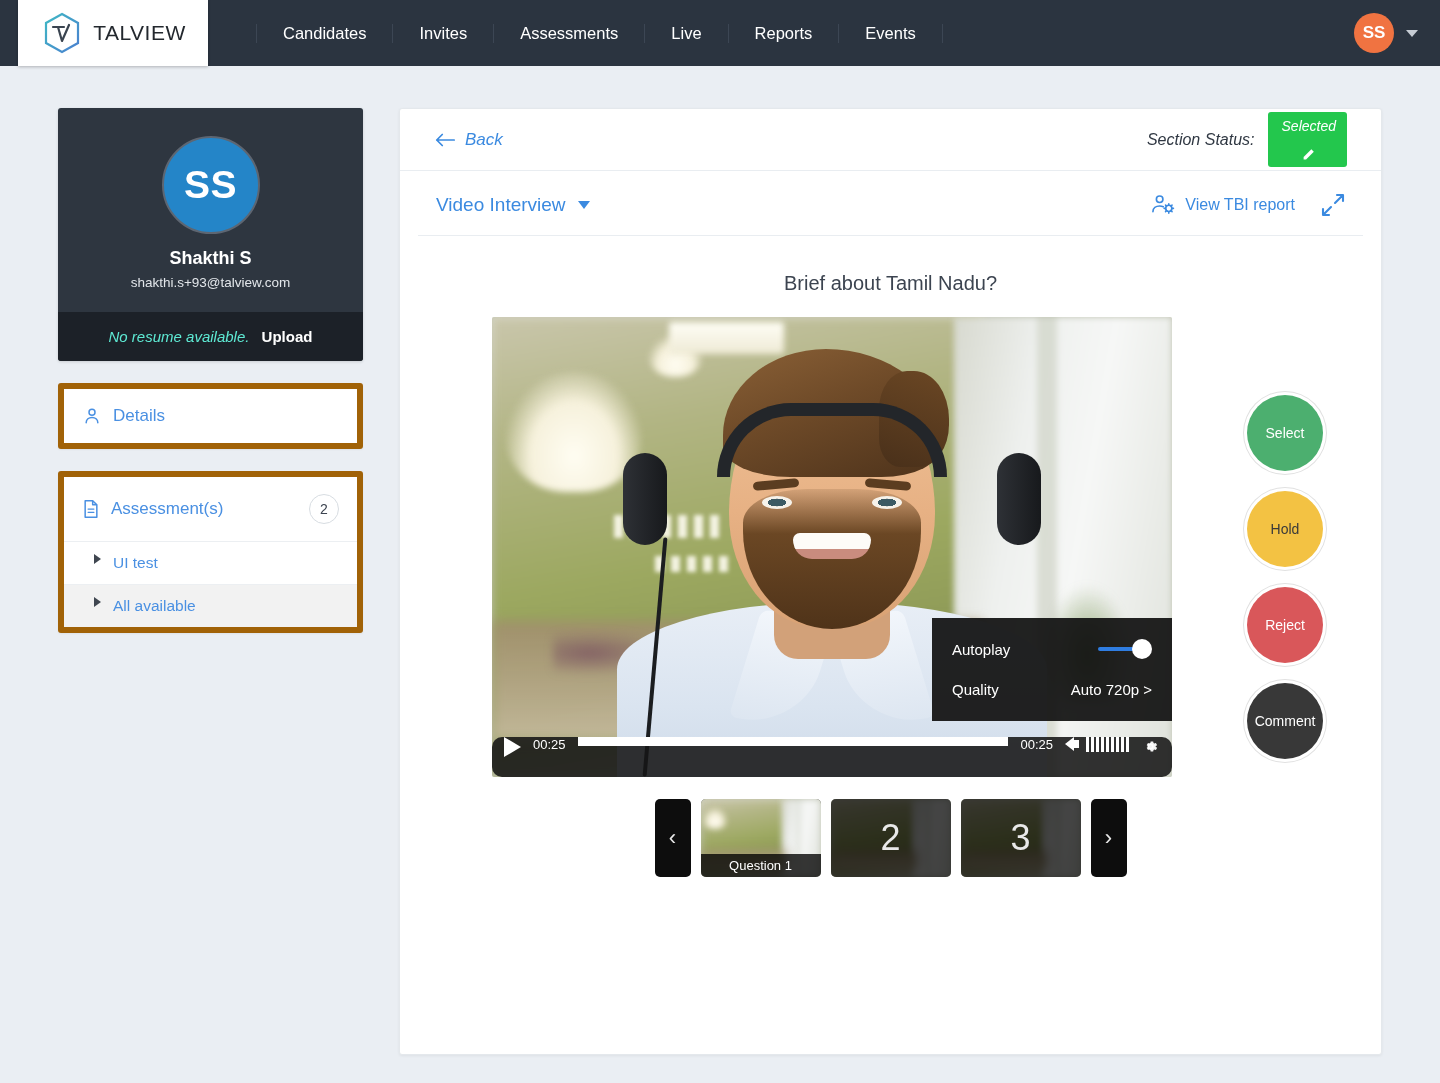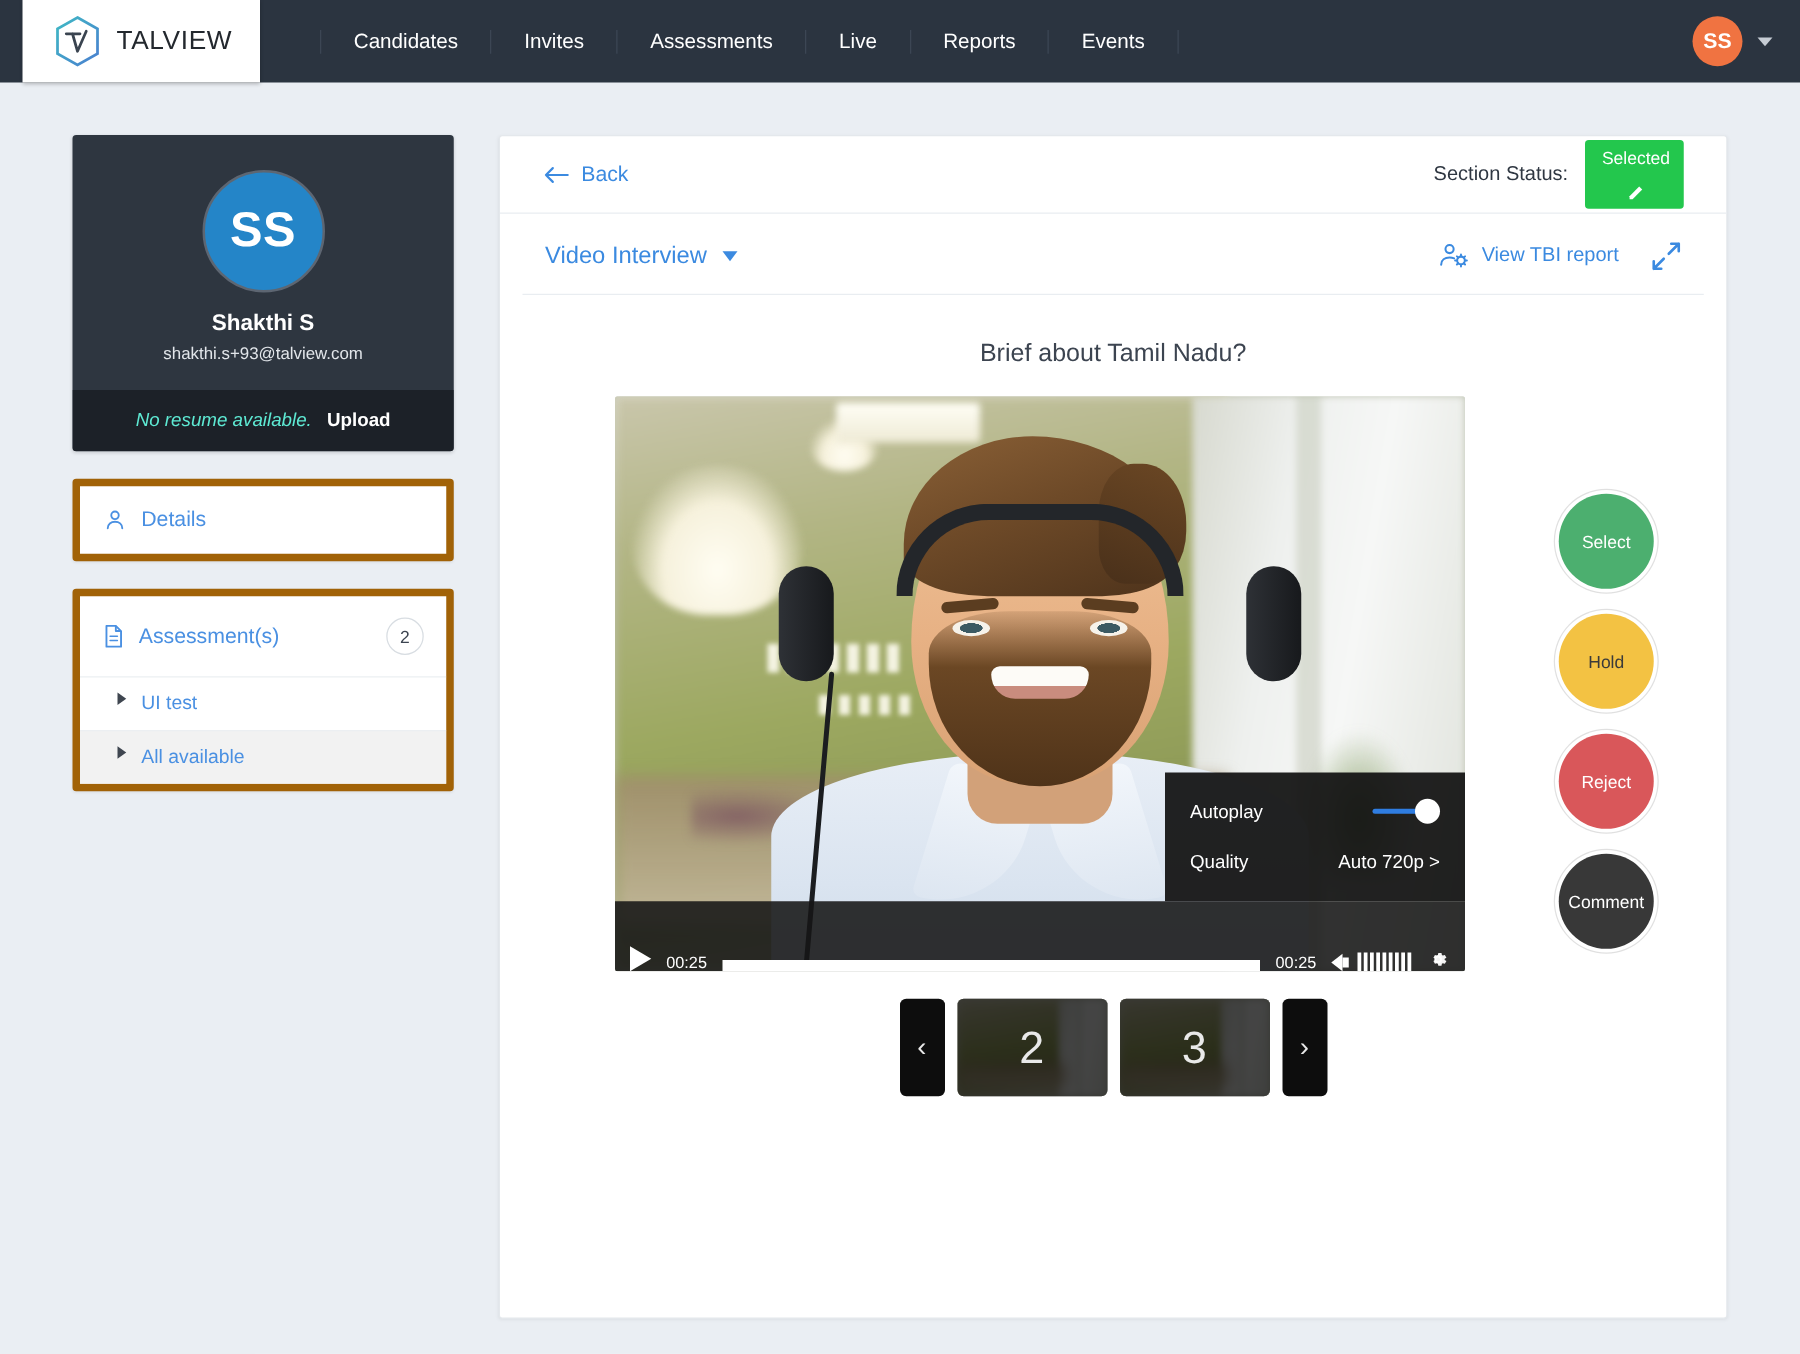--- a/index.html
+++ b/index.html
@@ -155,20 +155,21 @@
     border-radius: 3px;
     margin-right: 58px;
     box-shadow: 0 1px 3px rgba(0,0,0,.06);
     height: 947px;
   }
   .main-head {
     display: flex; align-items: center;
     padding: 18px 34px;
     border-bottom: 1px solid #e9edf1;
     height: 62px;
+    font-style: italic;
   }
   .back-link {
     display: flex; align-items: center; gap: 9px;
     color: #3b8ae0; font-size: 17px; cursor: pointer;
   }
   .status-wrap { margin-left: auto; display: flex; align-items: center; gap: 13px; }
   .status-label { color: #2f3742; font-size: 16px; }
   .status-badge {
     background: #23c74d;
     color: #ffffff;
@@ -363,25 +364,25 @@
     position: absolute; left: 0; top: 8px; width: 42px; height: 4px;
     background: #2f7de1; border-radius: 2px;
   }
   .toggle-knob {
     position: absolute; right: 0; top: 0; width: 20px; height: 20px;
     background: #ffffff; border-radius: 50%;
   }
 
   
   .controls {
-    position: absolute; left: 0; right: 0; bottom: 0; height: 56px;
+    position: absolute; left: 0; right: 0; bottom: 0; height: 40px;
     background: rgba(22,22,22,.88);
-    display: flex; align-items: flex-end; gap: 12px;
+    display: flex; align-items: flex-start; gap: 12px;
     padding: 0 12px;
-    color: #ffffff; font-size: 13px;
+    color: #ffffff; font-size: 13px; border-radius: 10px;
   }
   .play-tri {
     width: 0; height: 0;
     border-top: 10px solid transparent;
     border-bottom: 10px solid transparent;
     border-left: 17px solid #ffffff;
     cursor: pointer;
   }
   .progress {
     flex: 1; height: 9px; background: #ffffff; cursor: pointer;
@@ -674,20 +675,33 @@
             <span>Comment</span>
           </div>
       </div>
     </div>
 
     <div class="thumbs">
       <div class="thumb-nav">
         <span>‹</span>
       </div>
 
+      <div class="thumb">
+        <div class="thumb-inner">
+          <div class="video-scene">
+            <div class="scene-ceiling"></div>
+            <div class="scene-wall"></div>
+            <div class="scene-window"></div>
+            <div class="lamp lamp-a"></div>
+            <div class="desk-blur"></div>
+
+          </div>
+        </div>
+        <div class="thumb-cap">Question 1</div>
+      </div>
 
       <div class="thumb thumb-dim">
         <div class="thumb-inner">
           <div class="video-scene">
             <div class="scene-ceiling"></div>
             <div class="scene-wall"></div>
             <div class="scene-window"></div>
             <div class="desk-blur"></div>
 
           </div>

